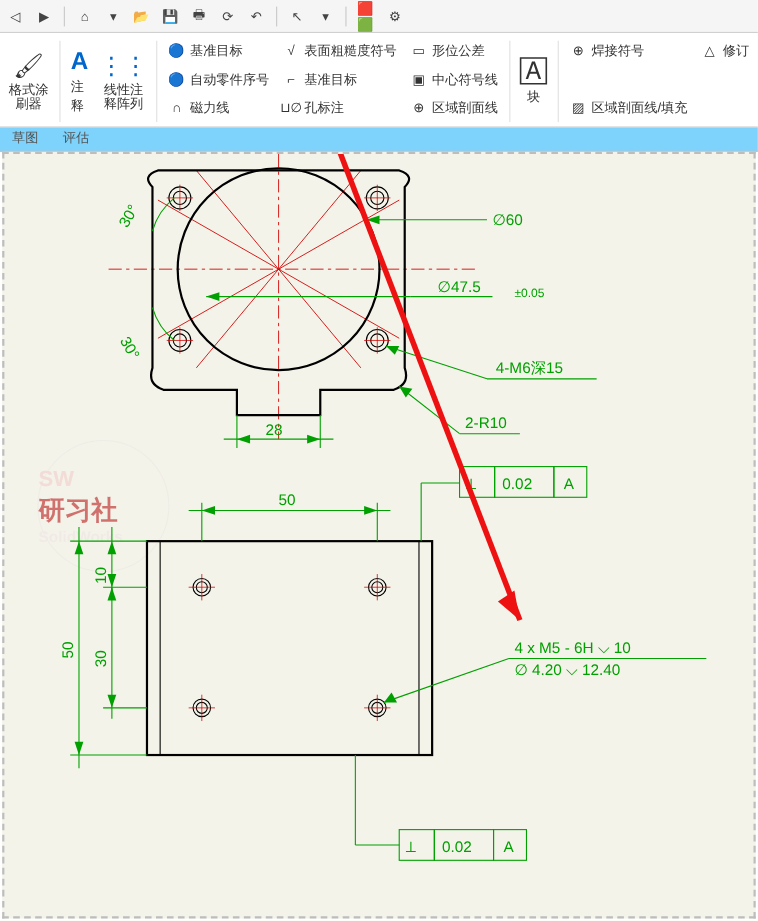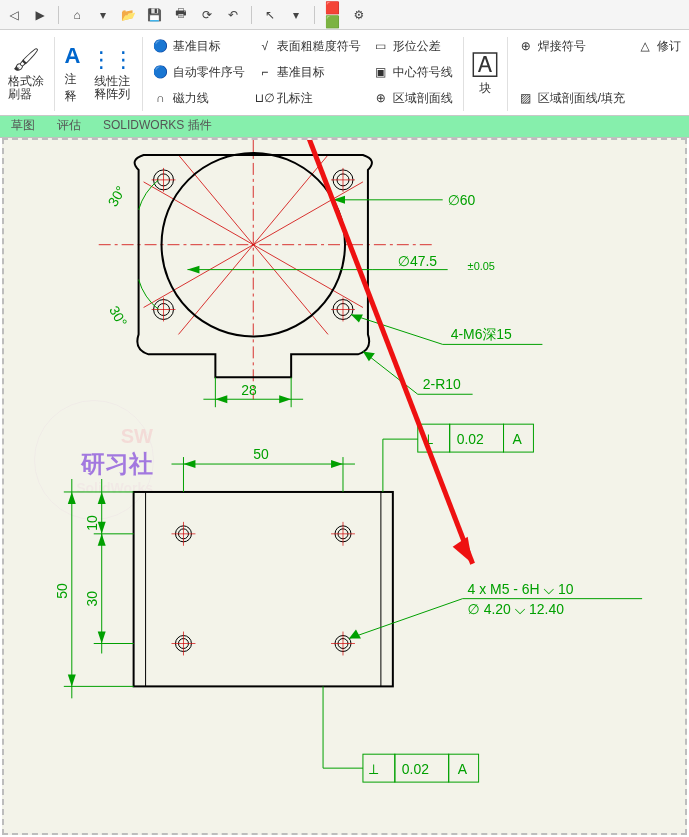--- a/index.html
+++ b/index.html
@@ -14,38 +14,38 @@
   .ribbon { height: 86px; background: #fff; border-bottom: 1px solid #c8c8c8; display: flex; padding: 3px 4px 0; gap: 4px; font-size: 12px; color: #333; }
   .rgroup { display: flex; flex-direction: column; align-items: center; justify-content: center; padding: 0 4px; }
   .rgroup.big { width: 48px; }
   .rgroup.big .ico { font-size: 22px; margin-bottom: 2px; }
   .rcol { display: flex; flex-direction: column; gap: 4px; padding: 2px 4px; }
   .rbtn { display: flex; align-items: center; gap: 4px; white-space: nowrap; height: 22px; cursor: pointer; }
   .rbtn .ico { width: 16px; height: 16px; display: inline-flex; align-items: center; justify-content: center; }
   .vsep { width: 1px; background: #e0e0e0; margin: 4px 2px; }
 
   
-  .tabs { height: 22px; background: #86efac; border-bottom: 1px solid #c0c0c0; display: flex; align-items: end; font-size: 12px; }
+  .tabs { height: 22px; background: #7dd3fc; border-bottom: 1px solid #c0c0c0; display: flex; align-items: end; font-size: 12px; }
   .tab { padding: 3px 10px; border: 1px solid transparent; border-bottom: none; color: #555; cursor: pointer; }
 
   
   .canvas { position: absolute; left: 2px; top: 138px; right: 2px; bottom: 2px; background: #f3f3e9; border: 2px dashed #bdbdbd; overflow: hidden; }
   .ruler-mark { position: absolute; top: -11px; right: 110px; font-size: 10px; color: #777; }
   svg.drawing { position: absolute; inset: 0; }
 
   .dimtext { font: 14px sans-serif; fill: #00a000; }
   .dimline { stroke: #00a000; stroke-width: 1; fill: none; }
   .partline { stroke: #000; stroke-width: 2; fill: none; }
   .thinline { stroke: #000; stroke-width: 1; fill: none; }
   .center   { stroke: #d00000; stroke-width: 0.8; fill: none; stroke-dasharray: 12 4 3 4; }
   .centerthin { stroke: #d00000; stroke-width: 0.7; fill: none; }
   .constr   { stroke: #d00000; stroke-width: 0.8; fill: none; }
   .arrowg   { fill: #00a000; }
 
-  .watermark { position:absolute; left:30px; top:260px; width:120px; height:120px; border:1px solid #eee6e6; border-radius:50%; display:flex; flex-direction:column; align-items:flex-end; justify-content:center; color:#eedcdc; font-weight:bold; opacity:.6;}
+  .watermark { position:absolute; left:30px; top:260px; width:120px; height:120px; border:1px solid #eee6e6; border-radius:50%; display:flex; flex-direction:column; align-items:flex-start; justify-content:center; color:#eedcdc; font-weight:bold; opacity:.6;}
 </style>
 </head>
 <body>
 
 <div class="qat">
   <span class="qat-icon">◁</span>
   <span class="qat-icon">▶</span>
   <span class="sep"></span>
   <span class="qat-icon">⌂</span>
   <span class="qat-icon">▾</span>
@@ -58,21 +58,21 @@
   <span class="qat-icon">↖</span>
   <span class="qat-icon">▾</span>
   <span class="sep"></span>
   <span class="qat-icon">🟥🟩</span>
   <span class="qat-icon">⚙</span>
 </div>
 
 <div class="ribbon">
   <div class="rgroup big">
     <span class="ico">🖌</span>
-    <span style="white-space:pre;text-align:left;line-height:1.1">格式涂
+    <span style="white-space:pre;text-align:center;line-height:1.1">格式涂
 刷器</span>
   </div>
   <div class="vsep"></div>
   <div class="rgroup big">
     <span class="ico" style="color:#0066cc;font-weight:bold">A</span>
     <span>注释</span>
   </div>
   <div class="rgroup big">
     <span class="ico" style="color:#0066cc">⋮⋮</span>
     <span style="white-space:pre;text-align:left;line-height:1.1">线性注
@@ -145,29 +145,28 @@
     <div class="rbtn">
         <span class="ico">△</span>
         <span>修订</span>
       </div>
   </div>
 </div>
 
 <div class="tabs">
   <div class="tab">草图</div>
   <div class="tab">评估</div>
-  <div class="tab">SOLIDWORKS 插件</div>
 </div>
 
 <div class="canvas">
   <div class="ruler-mark">200</div>
 
   <div class="watermark">
     <div style="font-size:20px;color:#f3cccc">SW</div>
-    <div style="font-size:24px;color:#6d28d9">研习社</div>
+    <div style="font-size:24px;color:#b91c1c">研习社</div>
     <div style="font-size:14px;color:#f0e4e4">SolidWorks</div>
   </div>
 
   <svg class="drawing" viewBox="0 0 683 697">
 
     <line class="center" x1="250" y1="0" x2="250" y2="260"></line>
     <line class="center" x1="95" y1="105" x2="430" y2="105"></line>
     <line class="constr" x1="140" y1="42" x2="360" y2="168"></line>
     <line class="constr" x1="140" y1="168" x2="360" y2="42"></line>
     <line class="constr" x1="175" y1="15" x2="325" y2="195"></line>

